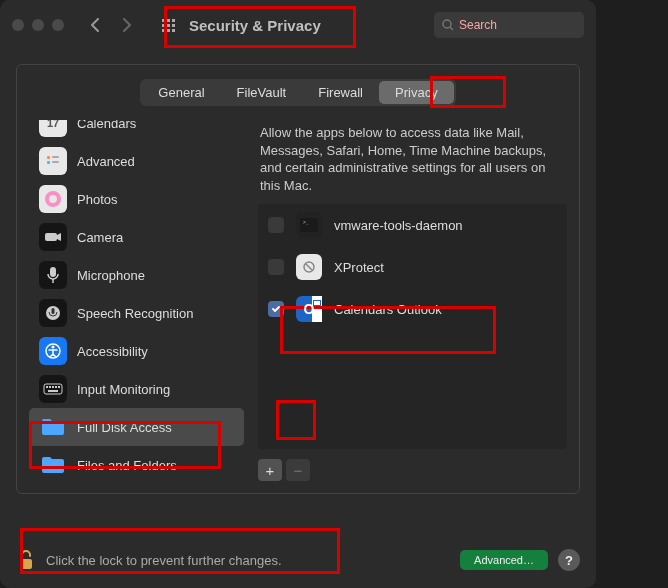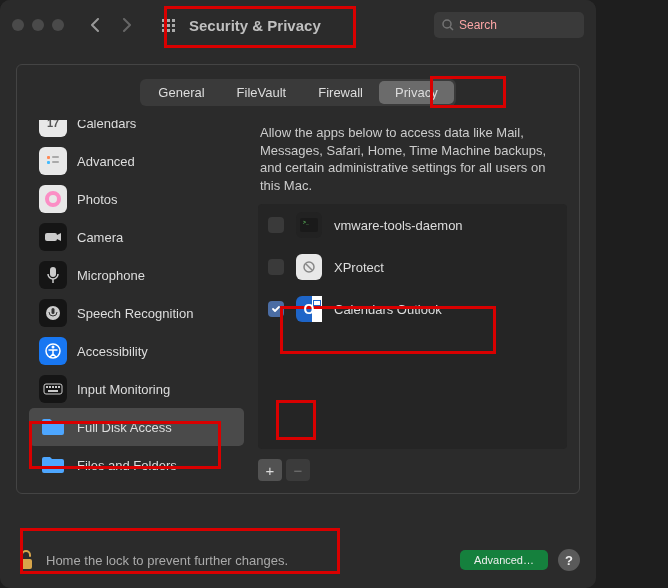--- a/index.html
+++ b/index.html
@@ -426,21 +426,21 @@
     </div>
   </div>
 
   <div class="footer">
     <div class="lock-icon">
       <svg width="18" height="22" viewBox="0 0 18 22">
         <path d="M5 10 L5 6 A4 4 0 0 1 13 6 L13 7" stroke="#d8a54a" stroke-width="2" fill="none" stroke-linecap="round"></path>
         <rect x="3" y="10" width="12" height="10" rx="2" fill="#d8a54a"></rect>
       </svg>
     </div>
-    <div class="footer-text">Home the lock to prevent further changes.</div>
+    <div class="footer-text">Click the lock to prevent further changes.</div>
     <div class="adv-btn">Advanced…</div>
     <div class="help-btn">?</div>
   </div>
 
 </div>
 
 <div id="highlights">
     <div class="hl" style="left: 164px; top: 6px; width: 192px; height: 42px;"></div>
     <div class="hl" style="left: 430px; top: 76px; width: 76px; height: 32px;"></div>
     <div class="hl" style="left: 280px; top: 306px; width: 216px; height: 48px;"></div>

